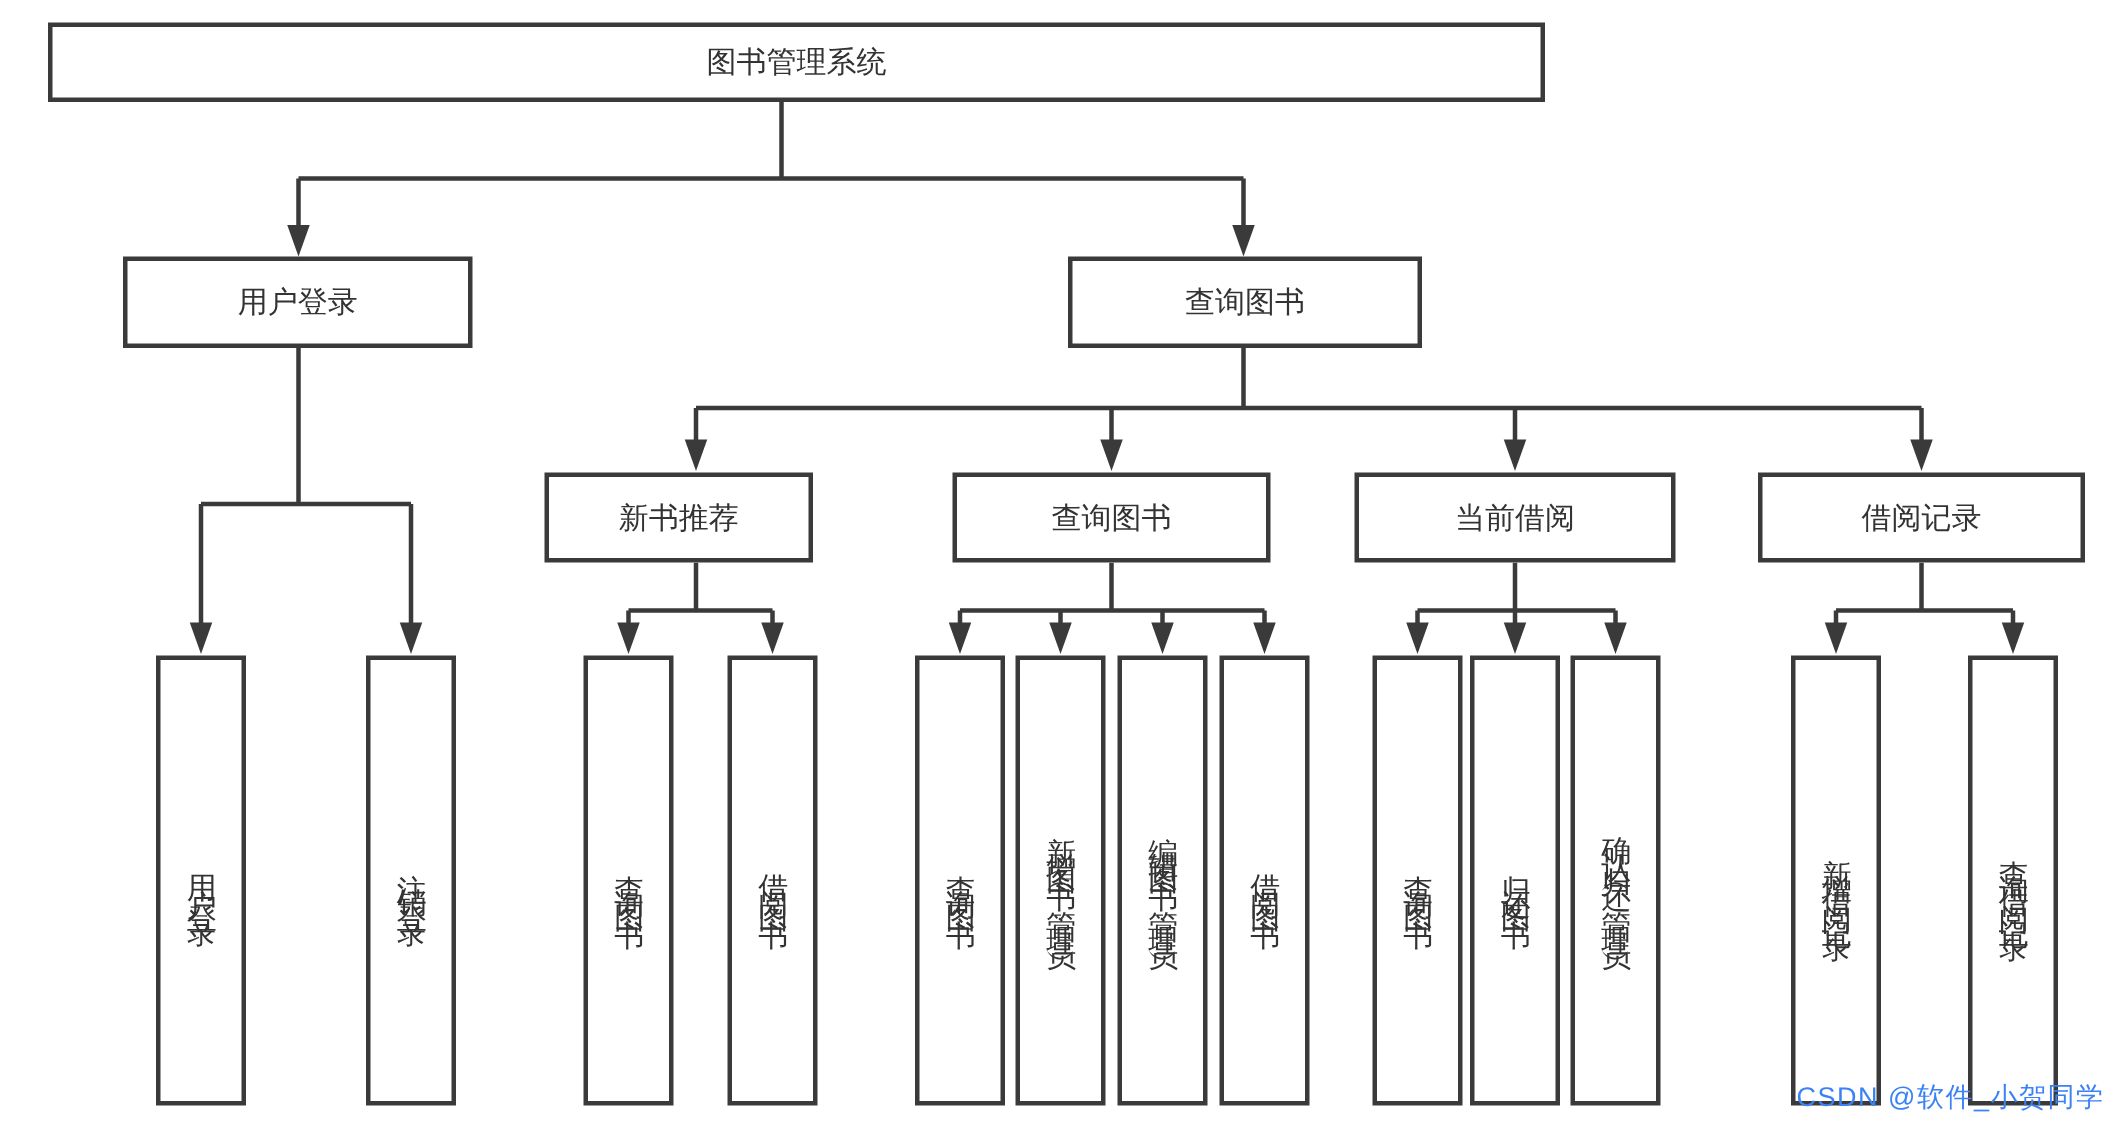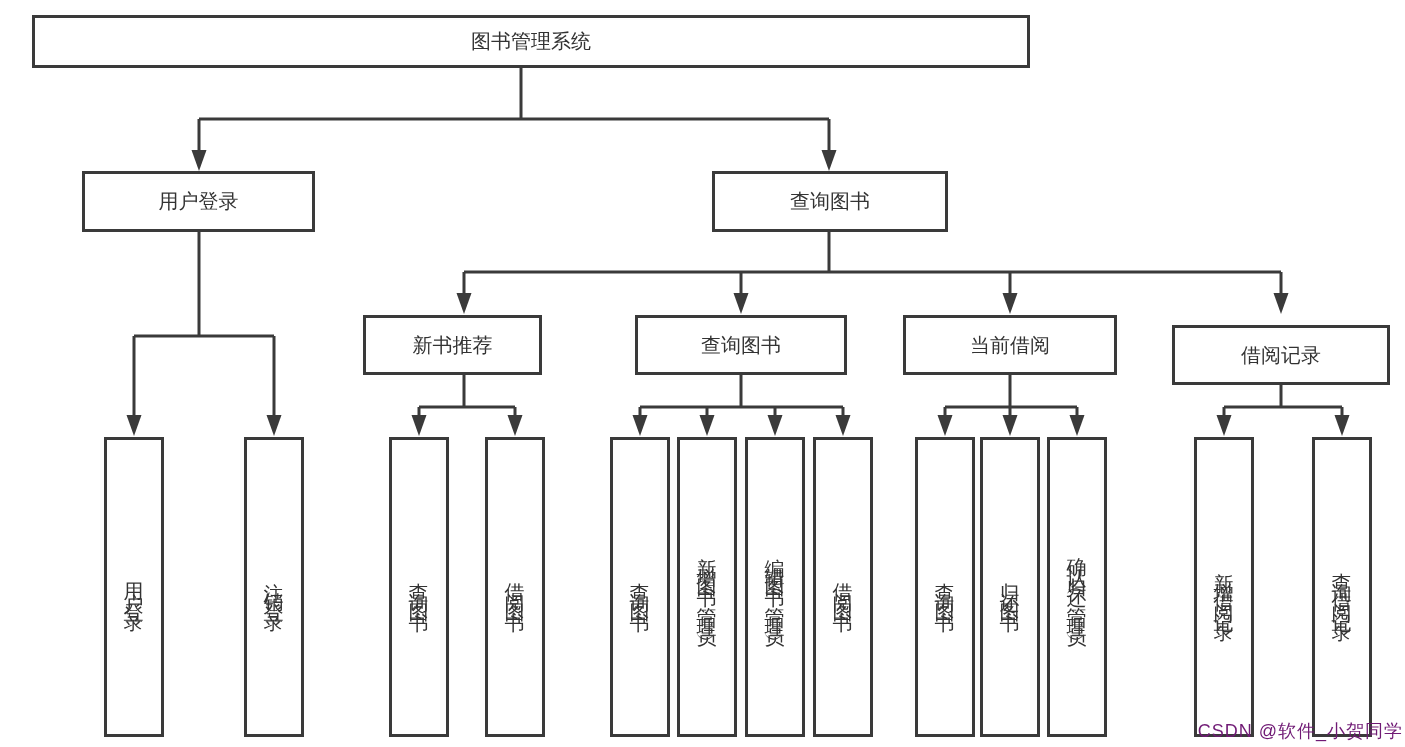--- a/index.html
+++ b/index.html
@@ -19,31 +19,31 @@
   }
   
   .n-root{left:32px;top:15px;width:998px;height:53px;}
   
   .n-login{left:82px;top:171px;width:233px;height:61px;}
   .n-mgmt{left:712px;top:171px;width:236px;height:61px;}
   
   .n-rec{left:363px;top:315px;width:179px;height:60px;}
   .n-borrow{left:635px;top:315px;width:212px;height:60px;}
   .n-current{left:903px;top:315px;width:214px;height:60px;font-family:Liberation Mono, monospace;}
-  .n-record{left:1172px;top:325px;width:218px;height:60px;}
+  .n-record{left:1172px;top:315px;width:218px;height:60px;}
   
   .leaf{top:437px;width:60px;height:300px;}
   .l-a1{left:104px;} .l-a2{left:244px;}
   .l-b1{left:389px;} .l-b2{left:485px;}
   .l-c1{left:610px;} .l-c2{left:677px;} .l-c3{left:745px;} .l-c4{left:813px;}
   .l-d1{left:915px;} .l-d2{left:980px;} .l-d3{left:1047px;}
   .l-e1{left:1194px;} .l-e2{left:1312px;}
   .watermark{
     position:absolute;right:2px;bottom:4px;z-index:3;
-    color:#701a75;font-size:18px;letter-spacing:1px;white-space:nowrap;
+    color:#3b82f6;font-size:18px;letter-spacing:1px;white-space:nowrap;
   }
 </style>
 </head>
 <body>
 
 <div class="stage">
 
   <svg class="wires" width="1405" height="747" viewBox="0 0 1405 747">
     <g stroke="#3a3a3a" stroke-width="3" fill="none">
 

